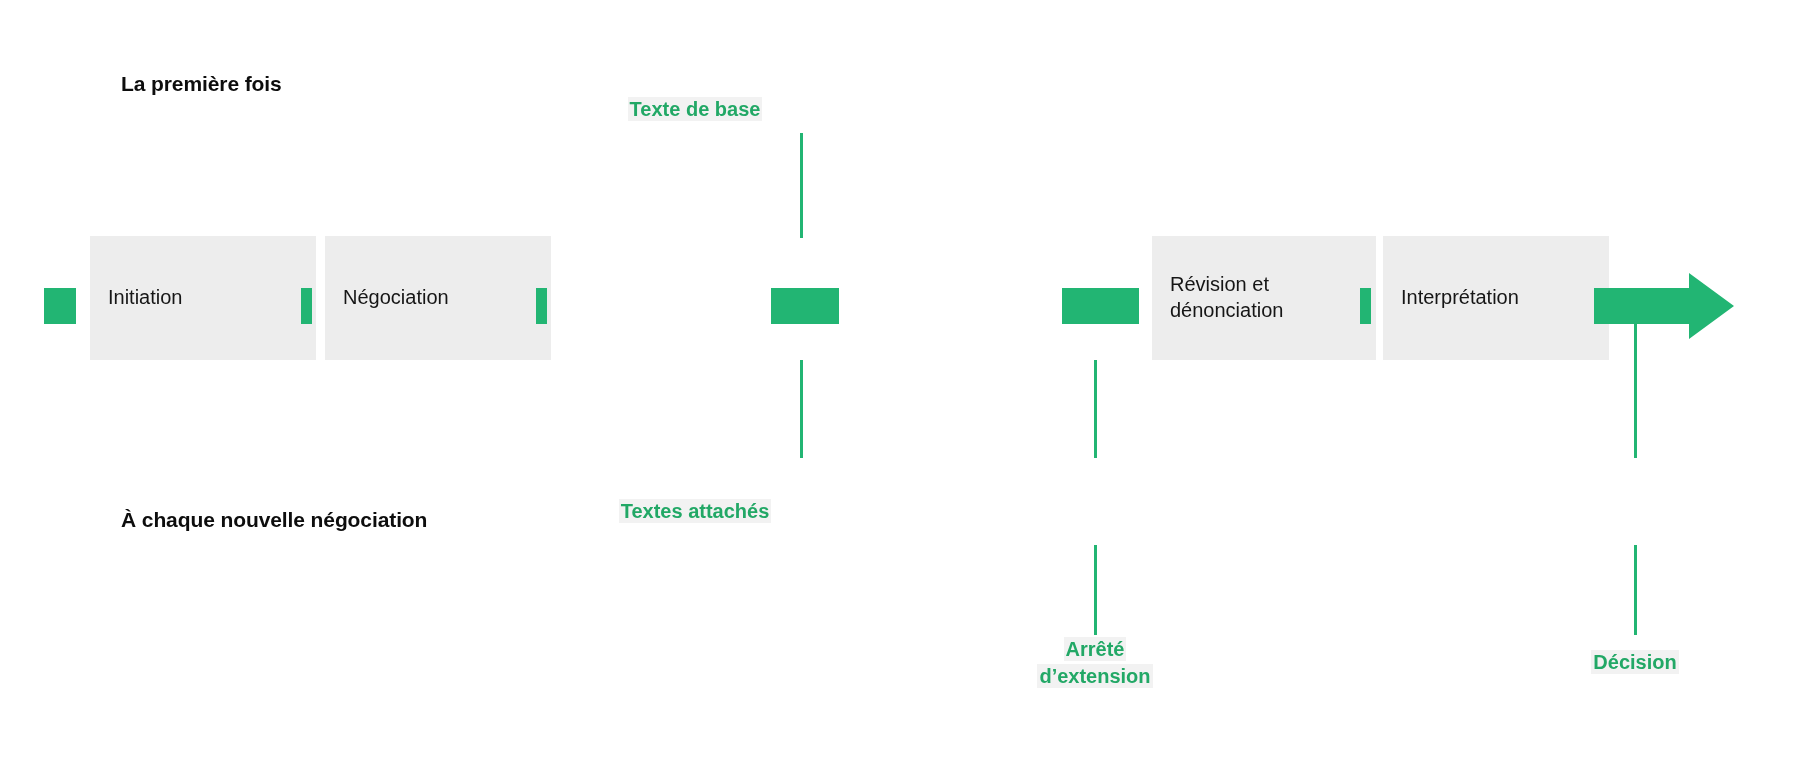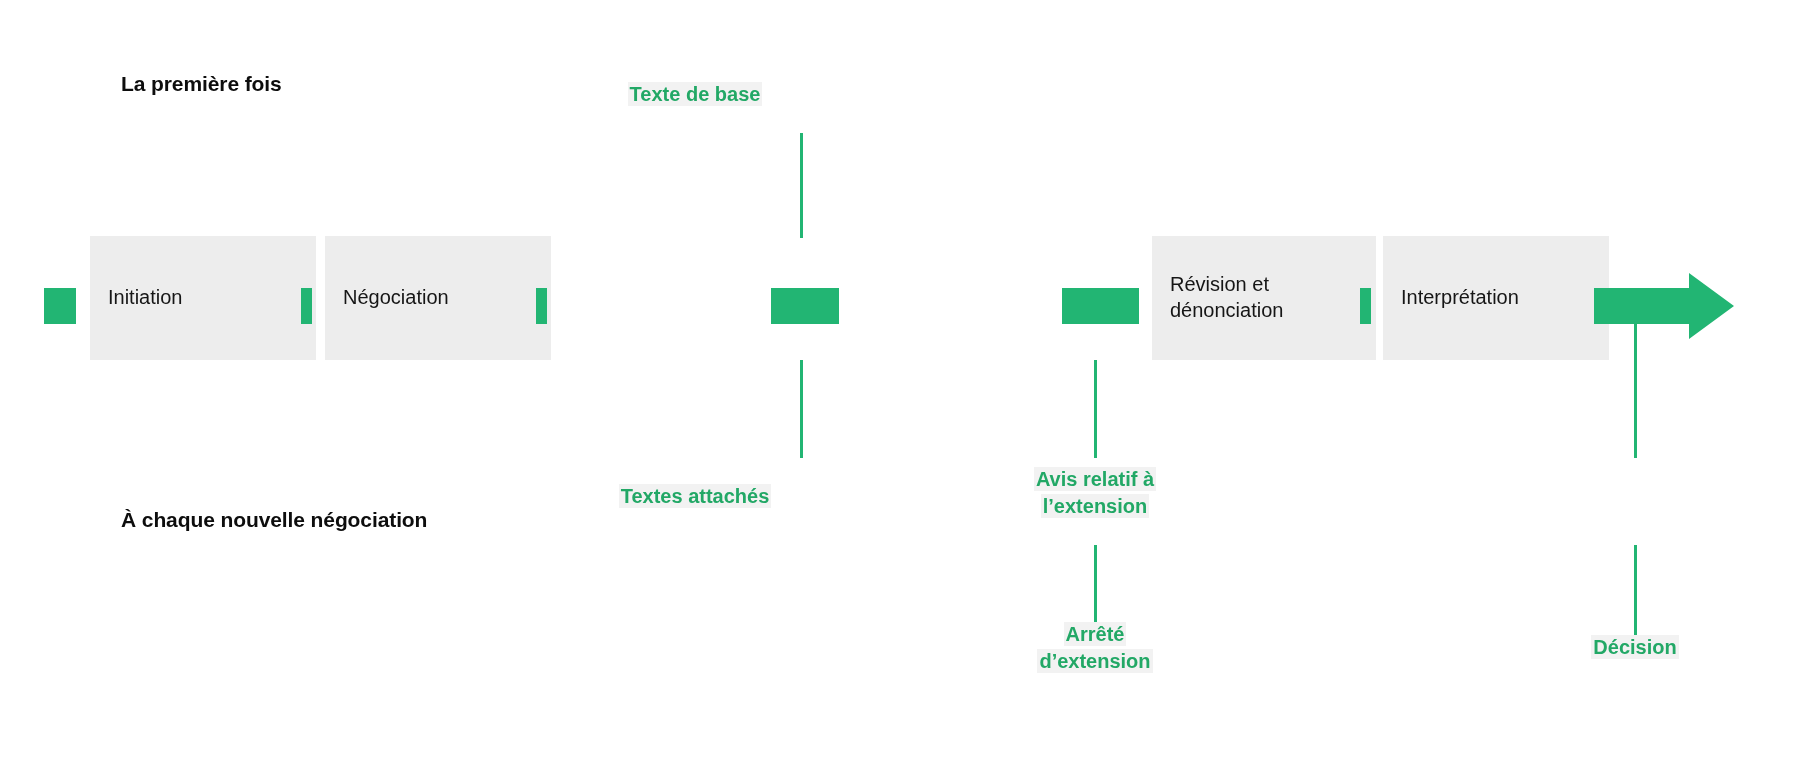--- a/index.html
+++ b/index.html
@@ -84,21 +84,21 @@
     font-size: 20px;
     line-height: 1.33;
     white-space: pre-line;
   }
   .callout > span {
     background: #f2f2f2;
     box-decoration-break: clone;
     -webkit-box-decoration-break: clone;
     padding: 1px 2px;
   }
-  .callout.center { text-align: center; }
+  .callout.center { text-align: center; margin-top: 15px; }
 
   
   .leader {
     position: absolute;
     width: 3px;
     background: #22b573;
   }
 </style>
 </head>
 <body>
@@ -143,22 +143,20 @@
   <div class="connector" style="left: 1360px; width: 11px;"></div>
 
   <svg id="axis-arrow" viewBox="0 0 140 66">
     <path d="M0,15 L95,15 L95,0 L140,33 L95,66 L95,51 L0,51 Z" fill="#22b573"></path>
   </svg>
 
   <div class="leader" id="leader-textes-attaches" style="left: 800px; top: 360px; height: 98px;"></div>
   <div class="callout center" id="callout-textes-attaches" style="left: 600px; top: 483px; width: 190px;"><span>Textes attachés</span></div>
 
   <div class="leader" id="leader-avis-extension" style="left: 1094px; top: 360px; height: 98px;"></div>
-  <div class="callout center" id="callout-avis-extension" style="left: 1000px; top: 466px; width: 190px;"><span>Avis relatif à
-l’extension</span></div>
 
   <div class="leader" id="leader-arrete-extension" style="left: 1094px; top: 545px; height: 90px;"></div>
   <div class="callout center" id="callout-arrete-extension" style="left: 1000px; top: 621px; width: 190px;"><span>Arrêté
 d’extension</span></div>
 
   <div class="leader" id="leader-avis-interpretation" style="left: 1634px; top: 300px; height: 158px;"></div>
 
   <div class="leader" id="leader-decision" style="left: 1634px; top: 545px; height: 90px;"></div>
   <div class="callout center" id="callout-decision" style="left: 1540px; top: 634px; width: 190px;"><span>Décision</span></div>
 

